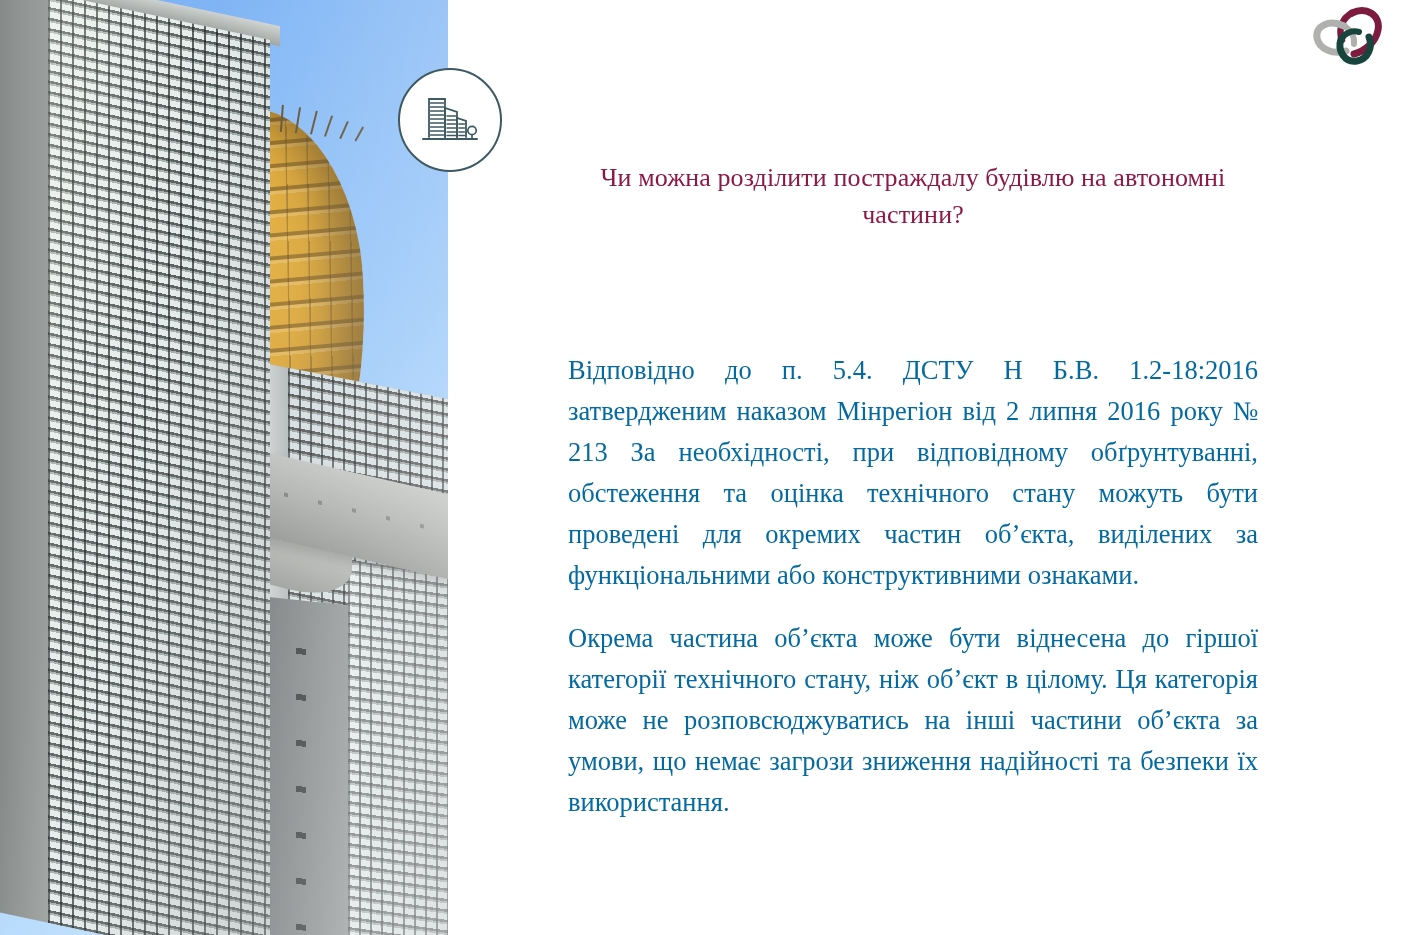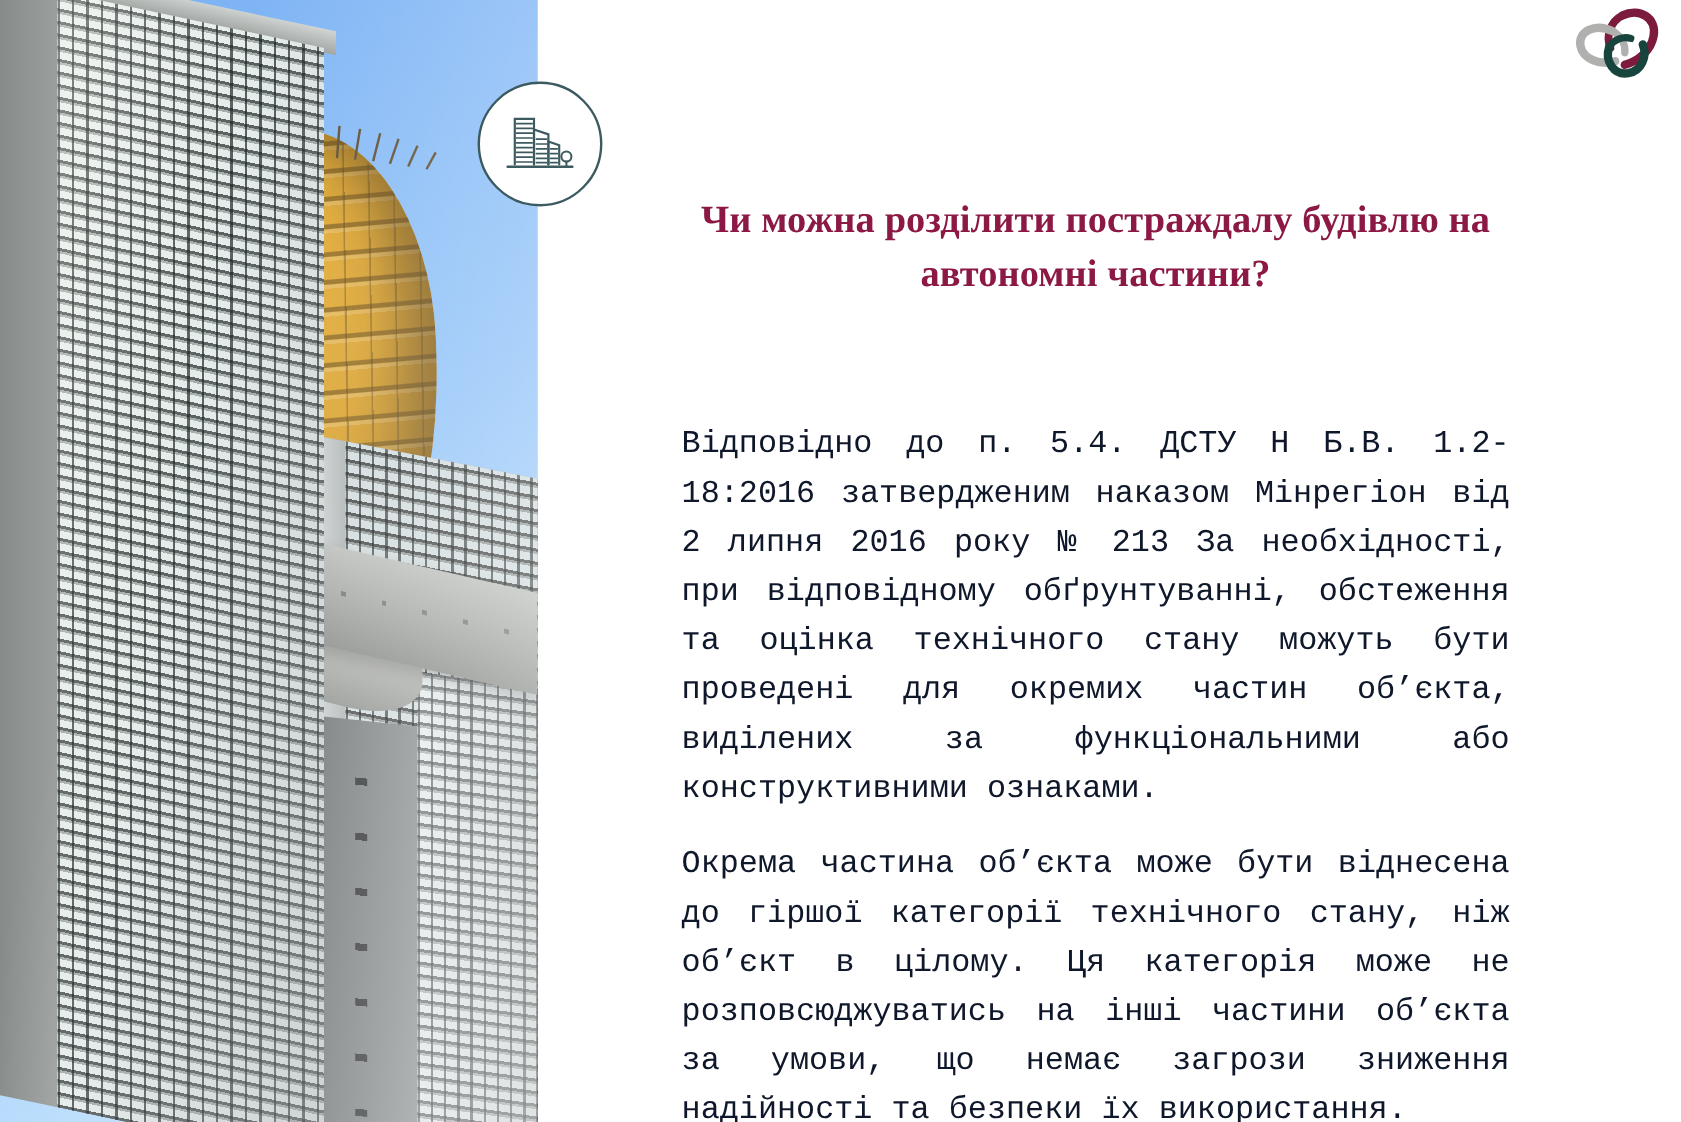--- a/index.html
+++ b/index.html
@@ -310,38 +310,38 @@
     width: 690px;
     height: 935px;
   }
   .slide-title {
     position: absolute;
     left: 0;
     top: 160px;
     width: 690px;
     text-align: center;
     font-family: "Liberation Serif", "DejaVu Serif", serif;
-    font-weight: bold;
-    font-size: 32px;
+    font-weight: normal;
+    font-size: 26px;
     line-height: 1.42;
     color: #8c1945;
     letter-spacing: 0.1px;
   }
   .body-block {
     position: absolute;
     left: 0;
     top: 350px;
     width: 690px;
   }
   .body-par {
     margin: 0 0 22px 0;
-    font-family: Liberation Mono, monospace;
+    font-family: Liberation Serif, serif;
     font-size: 26.5px;
     line-height: 41px;
-    color: #0f172a;
+    color: #0369a1;
     text-align: justify;
     text-justify: inter-word;
   }
   .body-par:last-child { margin-bottom: 15px; }
 
   
   .corp-logo {
     position: absolute;
     right: 14px;
     top: 4px;

